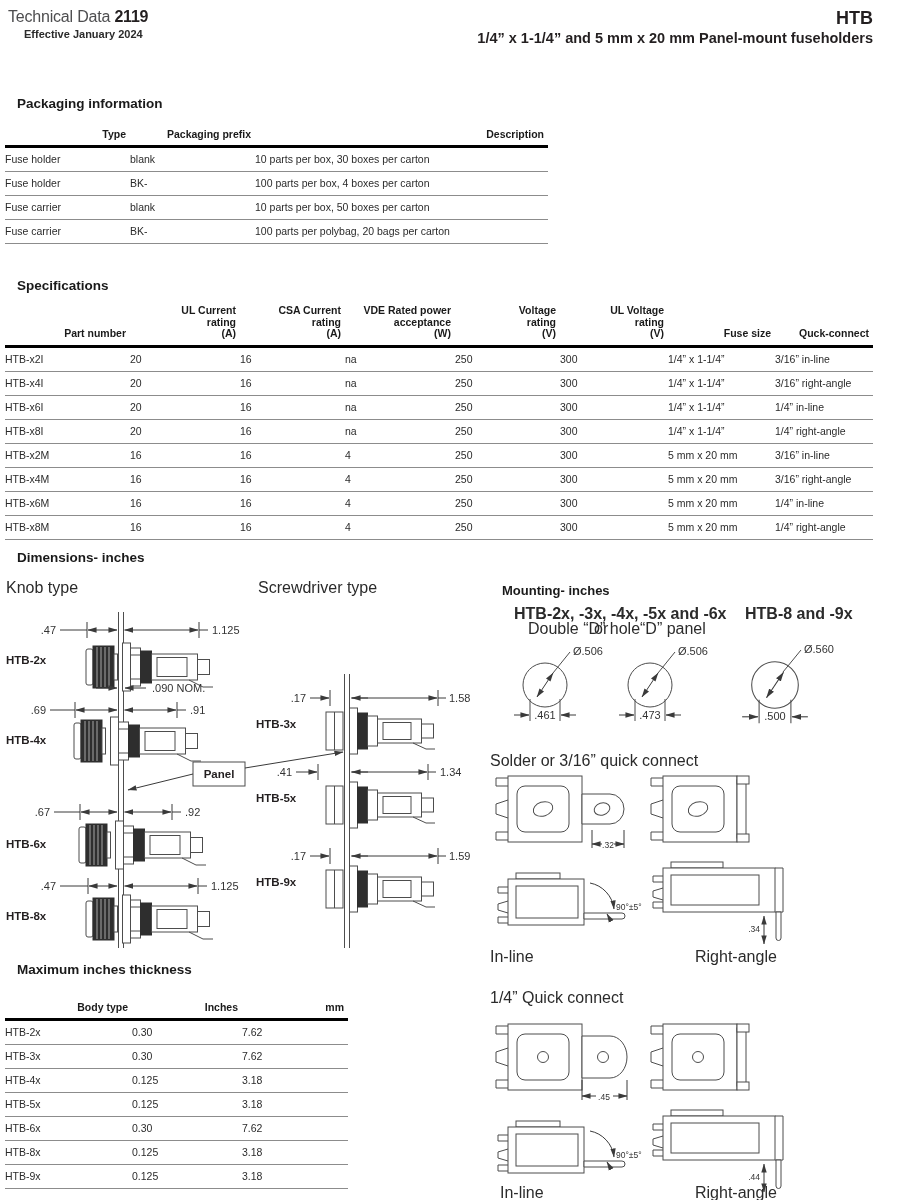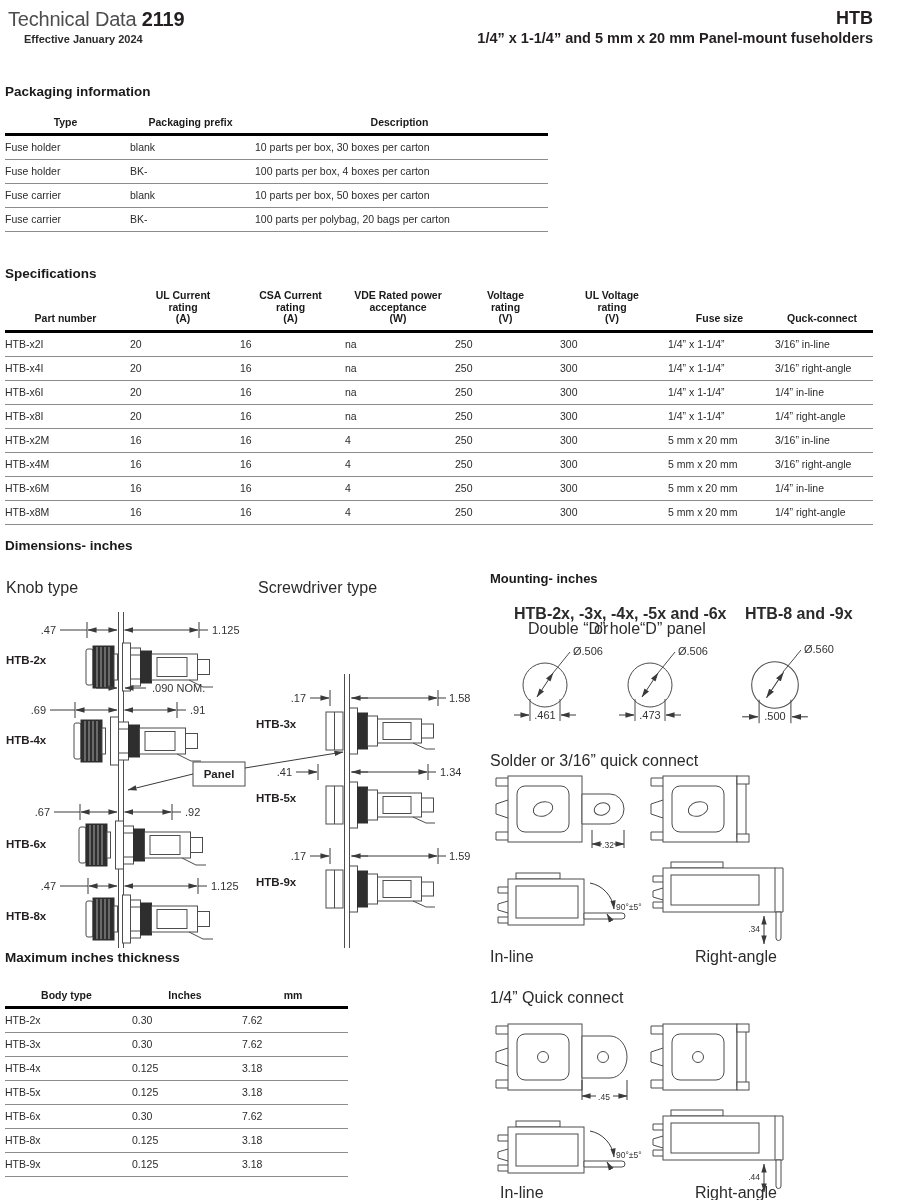--- a/index.html
+++ b/index.html
@@ -1,32 +1,32 @@
 <!DOCTYPE html>
 <html><head>
 <meta charset="utf-8">
 <style>
   html,body{margin:0;padding:0;background:#fff;}
   .page{position:relative;width:907px;height:1200px;background:#fff;overflow:hidden;
         font-family:"Liberation Sans",sans-serif;color:#231f20;}
   .abs{position:absolute;}
   
-  .doc-title{font-size:20px;color:#4d4d4f;letter-spacing:-0.2px;}
+  .doc-title{font-size:16px;color:#4d4d4f;letter-spacing:-0.2px;}
   .doc-title b{color:#231f20;font-weight:bold;}
   .effective{font-size:11px;font-weight:bold;margin-top:2px;color:#2b2b2b;padding-left:16px;}
   .hdr-right{text-align:right;}
   .prod-code{font-size:18px;font-weight:bold;}
   .prod-sub{font-size:14.5px;font-weight:bold;margin-top:1px;}
   
-  .sec-h{font-size:13.5px;font-weight:bold;color:#1a1a1a;margin:0;}
+  .sec-h{font-size:13.5px;font-weight:bold;color:#1a1a1a;margin:12px;}
   .sub-lbl{font-size:16px;color:#2b2b2b;}
   .sub-lbl.b{font-weight:bold;}
   
   table.doc-table{border-collapse:collapse;table-layout:fixed;}
-  table.doc-table th{text-align:center;font-size:10.5px;font-weight:bold;vertical-align:bottom;
+  table.doc-table th{text-align:right;font-size:10.5px;font-weight:bold;vertical-align:bottom;
       padding:0 4px 5px 0;border-bottom:3px solid #000;color:#1a1a1a;}
   table.doc-table td{font-size:10.5px;padding:5px 4px 6px 0;border-bottom:1px solid #8c8c8c;
       color:#2b2b2b;white-space:nowrap;overflow:hidden;}
   .hl{display:block;line-height:11.5px;}
   
   svg .dv{stroke:#4d4d4d;fill:#fff;stroke-width:1;}
   svg .dark{stroke:#2e2e2e;fill:#2e2e2e;stroke-width:1;}
   svg .stripe{stroke:#a6a6a6;stroke-width:1;}
   svg .dl{stroke:#4d4d4d;fill:none;stroke-width:1;}
   svg .dv2{stroke:#4d4d4d;stroke-width:1;}

